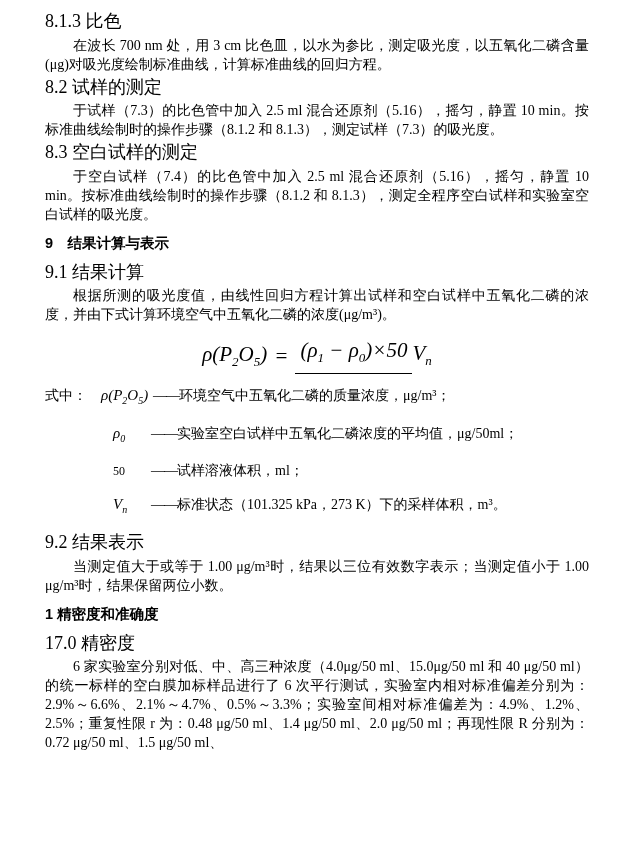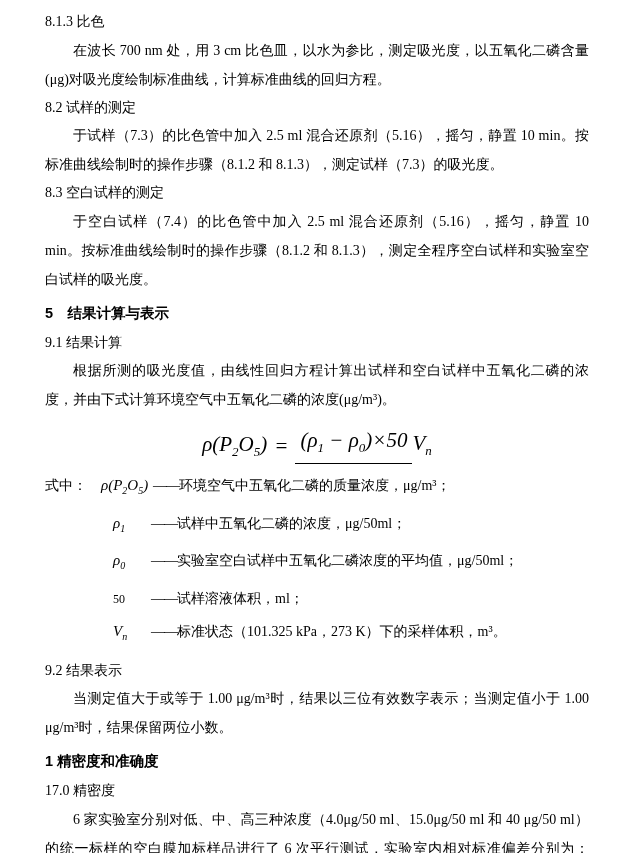--- a/index.html
+++ b/index.html
@@ -11,29 +11,29 @@
     background: #ffffff;
     color: #000000;
     font-family: "Liberation Serif", "DejaVu Serif", serif;
     font-size: 14px;
     box-sizing: border-box;
     padding: 8px 42px 0 45px;
     overflow: hidden;
   }
   .body-par {
     margin: 0;
-    line-height: 29px;
+    line-height: 19px;
     text-align: justify;
     text-indent: 2em;
   }
   .sec-head {
     margin: 0;
     line-height: 27.5px;
     font-weight: normal;
-    font-size: 14px;
+    font-size: 18px;
   }
   .bold-head {
     margin: 5px 0 2px 0;
     line-height: 28px;
     font-family: "Liberation Sans", "DejaVu Sans", sans-serif;
     font-weight: bold;
     font-size: 14.5px;
   }
   
   .formula-block {
@@ -84,43 +84,40 @@
 
   <h4 class="sec-head">8.1.3 比色</h4>
   <p class="body-par">在波长 700 nm 处，用 3 cm 比色皿，以水为参比，测定吸光度，以五氧化二磷含量(μg)对吸光度绘制标准曲线，计算标准曲线的回归方程。</p>
 
   <h4 class="sec-head">8.2 试样的测定</h4>
   <p class="body-par">于试样（7.3）的比色管中加入 2.5 ml 混合还原剂（5.16），摇匀，静置 10 min。按标准曲线绘制时的操作步骤（8.1.2 和 8.1.3），测定试样（7.3）的吸光度。</p>
 
   <h4 class="sec-head">8.3 空白试样的测定</h4>
   <p class="body-par">于空白试样（7.4）的比色管中加入 2.5 ml 混合还原剂（5.16），摇匀，静置 10 min。按标准曲线绘制时的操作步骤（8.1.2 和 8.1.3），测定全程序空白试样和实验室空白试样的吸光度。</p>
 
-  <h3 class="bold-head">5　结果计算与表示</h3>
+  <h3 class="bold-head">9　结果计算与表示</h3>
 
   <h4 class="sec-head">9.1 结果计算</h4>
   <p class="body-par">根据所测的吸光度值，由线性回归方程计算出试样和空白试样中五氧化二磷的浓度，并由下式计算环境空气中五氧化二磷的浓度(μg/m³)。</p>
 
   <div class="formula-block">
     <span class="equation">
       <span><span>ρ(P</span><sub>2</sub><span>O</span><sub>5</sub><span>)</span></span>
       <span>=</span>
       <span class="frac">
         <span class="num"><span>(ρ</span><sub>1</sub><span> − ρ</span><sub>0</sub><span>)×50</span></span>
         <span class="den"><span>V</span><sub>n</sub></span>
       </span>
     </span>
   </div>
 
   <div class="where-row">
     <span class="where-prefix">式中：</span><span class="sym"><span>ρ(P</span><sub>2</sub><span>O</span><sub>5</sub><span>)</span></span><span class="dash">——</span><span>环境空气中五氧化二磷的质量浓度，μg/m³；</span>
   </div>
 
-  <div class="where-row cont">
-    <span class="where-prefix"></span><span class="sym"><span>ρ</span><sub>1</sub></span><span class="dash">——</span><span>试样中五氧化二磷的浓度，μg/50ml；</span>
-  </div>
 
   <div class="where-row cont">
     <span class="where-prefix"></span><span class="sym"><span>ρ</span><sub>0</sub></span><span class="dash">——</span><span>实验室空白试样中五氧化二磷浓度的平均值，μg/50ml；</span>
   </div>
 
   <div class="where-row cont">
     <span class="where-prefix"></span><span class="sym upright"><span>50</span></span><span class="dash">——</span><span>试样溶液体积，ml；</span>
   </div>
 
   <div class="where-row cont">

